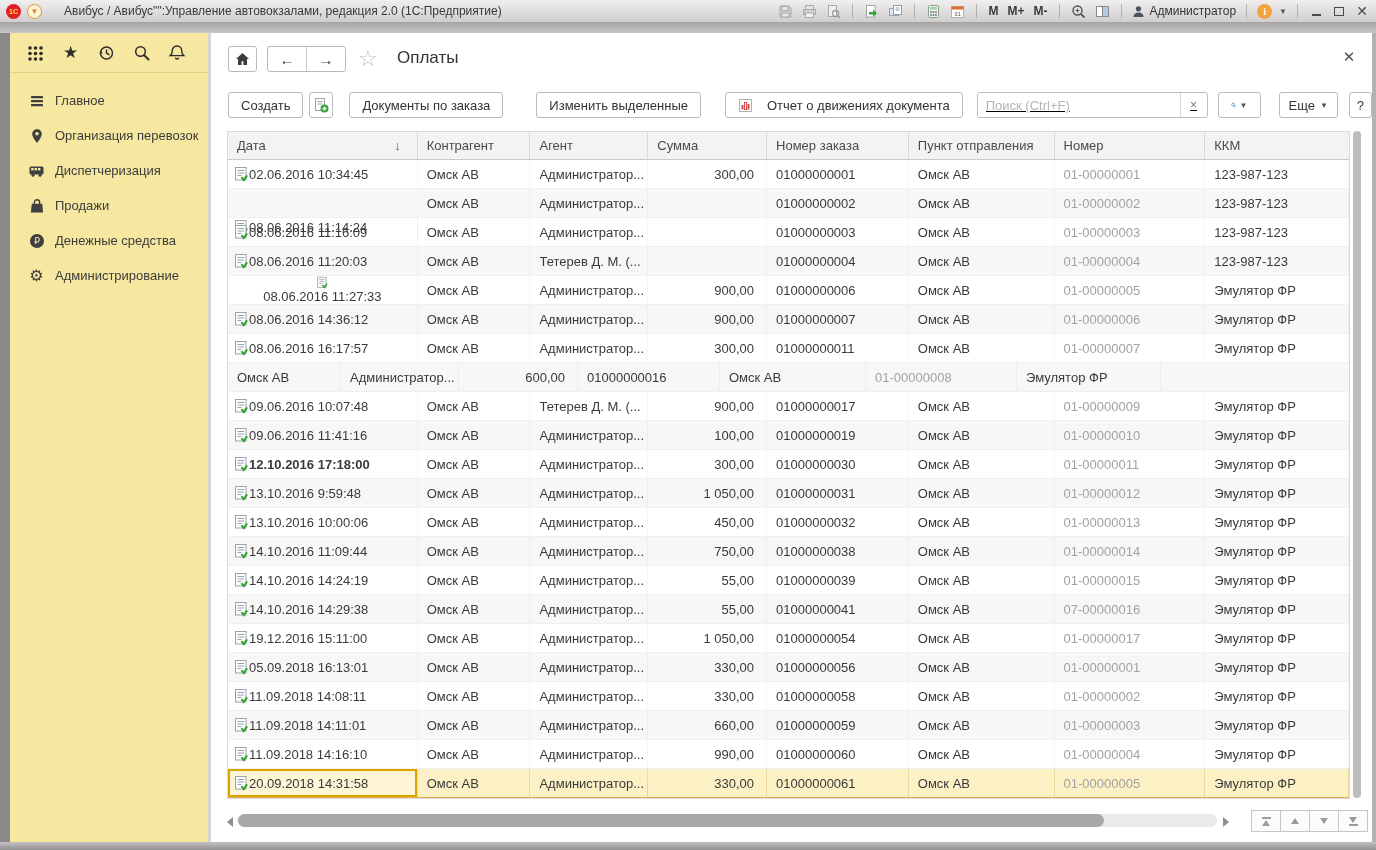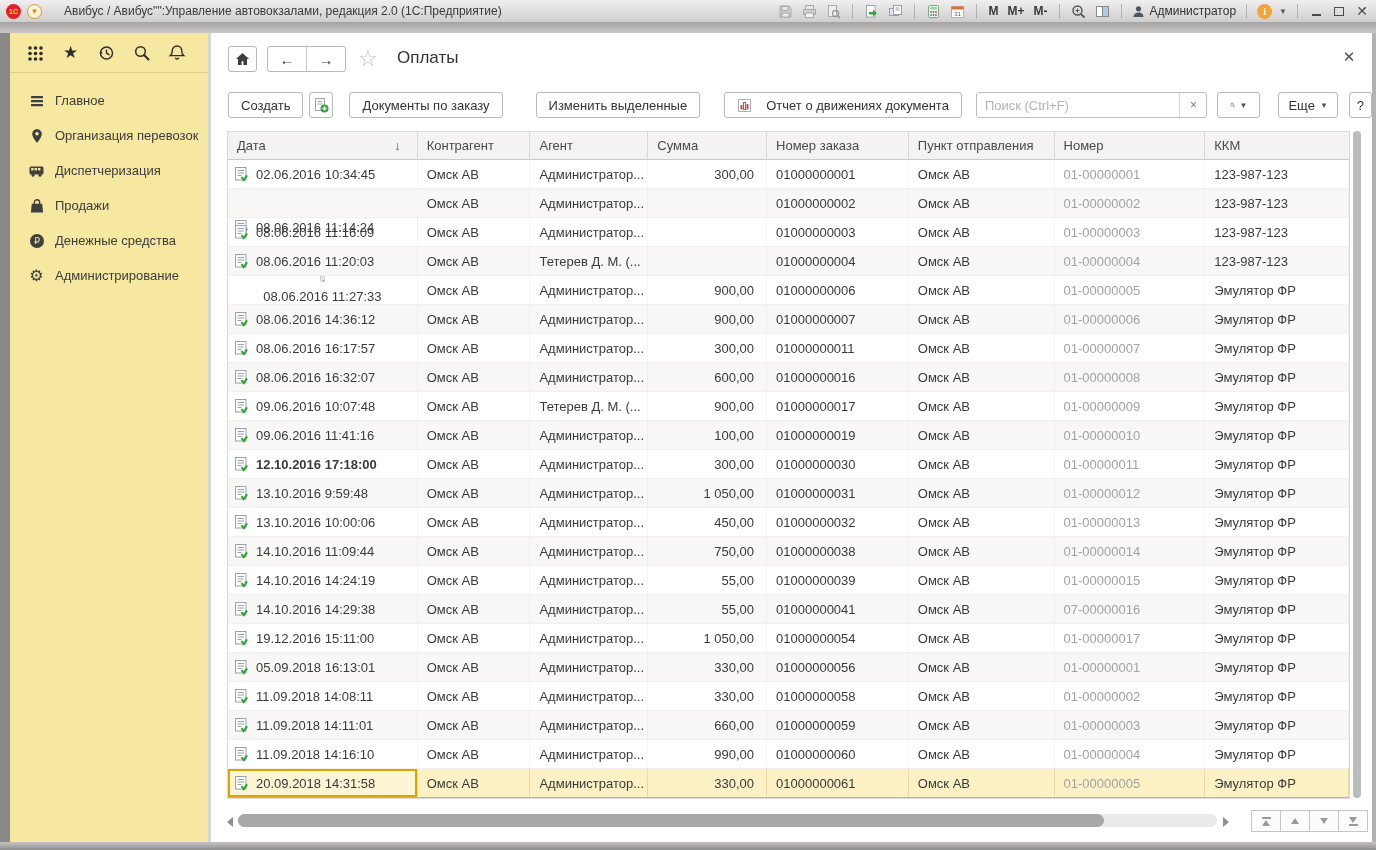--- a/index.html
+++ b/index.html
@@ -79,21 +79,21 @@
   .tbl { position:absolute; left:16px; top:98px; width:1123px; border:1px solid #d9d9d9; }
   .hrow { display:flex; height:28px; background:#f4f3f2; }
   .hcell { height:28px; padding:6px 6px 0 9px; font-size:13px; color:#4a4a4a; background:#f4f3f2;
     border-right:1px solid #d8d8d8; border-bottom:1px solid #c9c9c9; white-space:nowrap; overflow:hidden; }
   .hcell:last-child { border-right:none; }
   .hcell .sort { float:right; color:#555; margin-right:10px; }
   .row { display:flex; height:29px; background:#fff; border-bottom:1px solid #f1f0ef; }
   .row:nth-child(even) { background:#f8f7f6; }
   .cell { height:28px; padding:7px 6px 0 9px; font-size:13px; color:#3a3a3a; white-space:nowrap; overflow:hidden;
     border-right:1px solid rgba(0,0,0,0.035); }
-  .cell.date { display:flex; align-items:center; padding:0 6px 0 6px; gap:7px; }
+  .cell.date { display:flex; align-items:center; padding:0 6px 0 6px; }
   .cell.sum { text-align:right; padding-right:12px; }
   .cell.num { color:#a2a2a2; }
   .row.selected { background:#fcf1c5 !important; border-bottom:1px solid #dcb54e; }
   .row.selected .cell { border-right:1px solid #ecd9a0; }
   .row.selected .cell.date { box-shadow:inset 0 0 0 2px #dca400; background:#fdf5d3; }
 
   
   .vscroll { position:absolute; left:1142px; top:98px; width:8px; height:667px; background:#bdbcbc; border-radius:4px; }
   .harrow { position:absolute; top:784px; width:0; height:0; }
   .harrow.left { left:16px; border-top:5px solid transparent; border-bottom:5px solid transparent; border-right:6px solid #8f8f8f; }
@@ -337,32 +337,32 @@
       <button class="btn" style="margin-left:17px;">Создать</button>
       <button class="btn icon-btn" style="margin-left:6px;">
         <svg width="16" height="16" viewBox="0 0 16 16">
             <rect x="2.5" y="1.5" width="9" height="12" fill="#fff" stroke="#9aa5b0"></rect>
             <line x1="4.5" y1="4.5" x2="9.5" y2="4.5" stroke="#9aa5b0"></line>
             <line x1="4.5" y1="7" x2="9.5" y2="7" stroke="#9aa5b0"></line>
             <circle cx="11.5" cy="11.5" r="4" fill="#35a435"></circle>
             <path d="M11.5 9.5 v4 M9.5 11.5 h4" stroke="#fff" stroke-width="1.4"></path>
           </svg>
       </button>
-      <button class="btn" style="margin-left:16px;">Документы по заказу</button>
+      <button class="btn" style="margin-left:16px;">Документы по заказа</button>
       <button class="btn" style="margin-left:33px;">Изменить выделенные</button>
       <button class="btn" style="margin-left:24px;gap:8px;">
         <svg class="rep-icon" width="15" height="15" viewBox="0 0 15 15">
             <rect x="1.5" y="1.5" width="12" height="12" fill="#fff" stroke="#b0b0b0"></rect>
             <rect x="3.5" y="7" width="2" height="4.5" fill="#d04b4b"></rect>
             <rect x="6.5" y="4.5" width="2" height="7" fill="#ffffff" stroke="#d04b4b"></rect>
             <rect x="9.5" y="6" width="2" height="5.5" fill="#d04b4b"></rect>
           </svg>
         <span>Отчет о движениях документа</span>
       </button>
-      <div class="search-wrap" style="margin-left:14px;">
+      <div class="search-wrap" style="margin-left:14px;text-decoration:underline;">
         <input type="text" placeholder="Поиск (Ctrl+F)" style="">
         <span class="search-clear">×</span>
       </div>
       <button class="btn mag-btn" style="margin-left:10px;">
         <svg width="14" height="14" viewBox="0 0 14 14">
             <circle cx="5.8" cy="5.8" r="4" fill="none" stroke="#2e75b6" stroke-width="1.7"></circle>
             <line x1="8.8" y1="8.8" x2="12.6" y2="12.6" stroke="#2e75b6" stroke-width="2" stroke-linecap="round"></line>
           </svg>
         <span class="caret">▼</span>
       </button>
@@ -512,30 +512,20 @@
             </div>
             <div class="cell" style="width: 113px;"><span>Омск АВ</span></div>
             <div class="cell" style="width: 118px;"><span>Администратор...</span></div>
             <div class="cell sum" style="width: 119px;"><span>300,00</span></div>
             <div class="cell" style="width: 142px;"><span>01000000011</span></div>
             <div class="cell" style="width: 146px;"><span>Омск АВ</span></div>
             <div class="cell num" style="width: 151px;"><span>01-00000007</span></div>
             <div class="cell" style="width: 144px;"><span>Эмулятор ФР</span></div>
           </div>
           <div class="row">
-            <div class="cell date" style="width: 190px;">
-              <svg class="doc-icon" width="15" height="16" viewBox="0 0 15 16">
-    <rect x="1.5" y="1.5" width="10.5" height="12.5" fill="#fdfdfd" stroke="#97a3b2"></rect>
-    <line x1="3.5" y1="4.5" x2="10" y2="4.5" stroke="#97a3b2"></line>
-    <line x1="3.5" y1="7" x2="10" y2="7" stroke="#97a3b2"></line>
-    <line x1="3.5" y1="9.5" x2="7.5" y2="9.5" stroke="#97a3b2"></line>
-    <path d="M7.5 11.2 l2.2 2.8 3.4-4.6" stroke="#2ea32e" stroke-width="2" fill="none"></path>
-  </svg>
-              <span>08.06.2016 16:32:07</span>
-            </div>
             <div class="cell" style="width: 113px;"><span>Омск АВ</span></div>
             <div class="cell" style="width: 118px;"><span>Администратор...</span></div>
             <div class="cell sum" style="width: 119px;"><span>600,00</span></div>
             <div class="cell" style="width: 142px;"><span>01000000016</span></div>
             <div class="cell" style="width: 146px;"><span>Омск АВ</span></div>
             <div class="cell num" style="width: 151px;"><span>01-00000008</span></div>
             <div class="cell" style="width: 144px;"><span>Эмулятор ФР</span></div>
           </div>
           <div class="row">
             <div class="cell date" style="width: 190px;">

